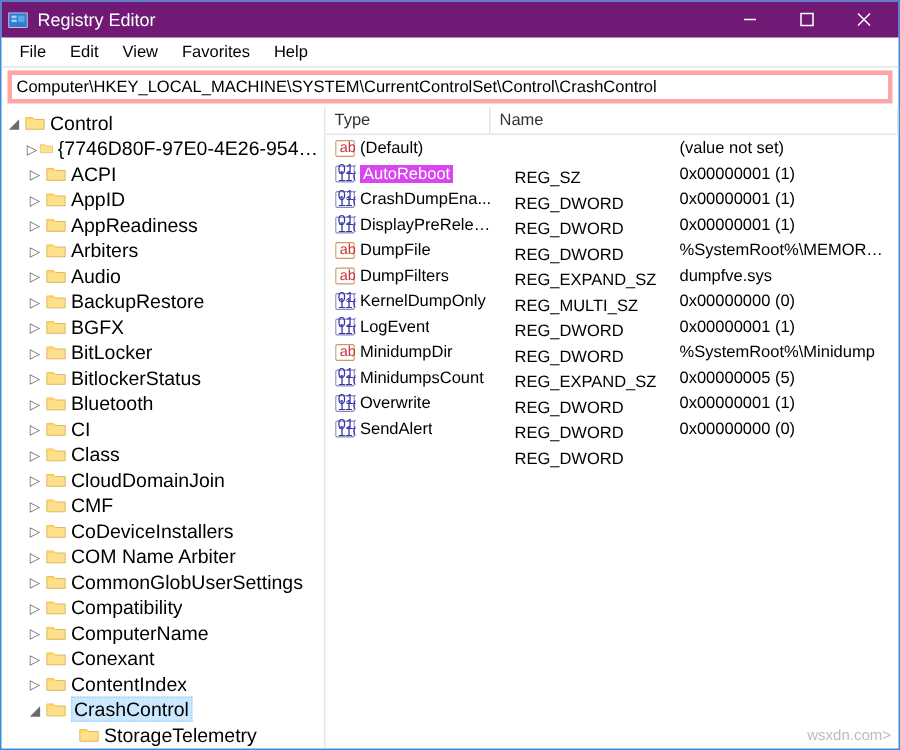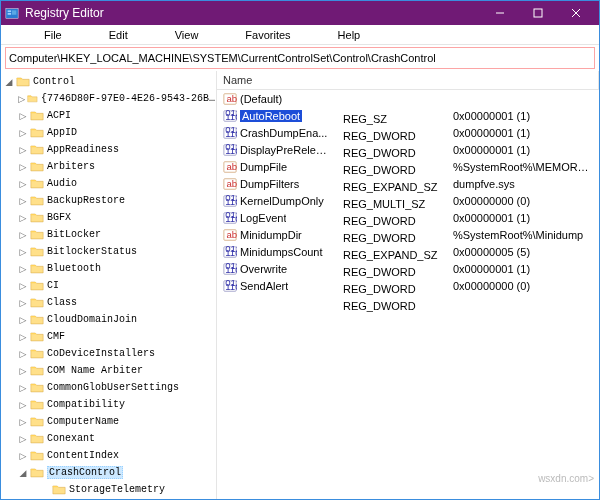--- a/index.html
+++ b/index.html
@@ -3,43 +3,43 @@
 <meta charset="utf-8">
 <style>
   * { box-sizing: border-box; margin: 0; padding: 0; font-family: "Segoe UI", Tahoma, sans-serif; font-size: 11px; }
   html, body { width: 600px; height: 500px; overflow: hidden; background: #fff; }
   .window { width: 600px; height: 500px; display: flex; flex-direction: column; border: 1px solid #3a8dde; }
   .titlebar { background: #701a75; color: #fff; height: 24px; display: flex; align-items: center; padding: 0 4px; }
   .titlebar .app-icon { width: 14px; height: 14px; margin-right: 6px; }
   .titlebar .title-text { flex: 1; font-size: 12px; }
   .titlebar .win-btn { width: 38px; height: 24px; display: flex; align-items: center; justify-content: center; color: #fff; }
   .menubar { height: 20px; display: flex; align-items: center; padding: 0 4px; border-bottom: 1px solid #e5e5e5; }
-  .menubar .menu-item { padding: 2px 8px; cursor: default; margin-left: 31px; }
-  .addressbar { height: 22px; border: 1px solid #fca5a5; margin: 2px 4px; display: flex; padding: 0 3px; }
+  .menubar .menu-item { padding: 2px 8px; cursor: default; }
+  .addressbar { height: 22px; border: 3px solid #fca5a5; margin: 2px 4px; display: flex; padding: 0 3px; }
   .addressbar input { border: none; flex: 1; outline: none; font-size: 11px; }
   .splitter-row { flex: 1; display: flex; overflow: hidden; }
   .tree { width: 216px; border-right: 1px solid #e5e5e5; overflow: auto; padding: 2px 0; }
   .tree-item { display: flex; align-items: center; height: 17px; cursor: default; white-space: nowrap; }
   .tree-item .expander { width: 12px; height: 12px; display: flex; align-items: center; justify-content: center; color: #6b6b6b; font-size: 9px; margin-right: 1px;}
   .tree-item .folder-icon { width: 14px; height: 13px; margin-right: 3px; }
-  .tree-item .label { font-size: 10px; overflow: hidden; text-overflow: ellipsis; font-family: Liberation Mono, monospace;}
+  .tree-item .label { font-size: 13px; overflow: hidden; text-overflow: ellipsis;}
   .tree-item.selected .label { background: #cce8ff; border: 1px dotted #99d1ff; padding: 0 1px; }
   .list { flex: 1; overflow: auto; }
   .list-header { display: flex; border-bottom: 1px solid #e5e5e5; position: sticky; top:0; background:#fff;}
   .list-header .col { padding: 3px 6px; border-right: 1px solid #e5e5e5; color: #333; font-weight: 400;}
   .col-name { width: 120px; } .col-type { width: 110px; } .col-data { flex: 1; }
   .list-row { display: flex; height: 17px; align-items: center; }
   .list-row .cell { padding: 0 6px; overflow: hidden; text-overflow: ellipsis; white-space: nowrap; }
   .list-row .cell.name-cell { width: 120px; display: flex; align-items: center; }
   .list-row .cell.type-cell { width: 110px; margin-top: 40px; }
   .list-row .cell.data-cell { flex: 1; }
   .val-icon { width: 14px; height: 14px; margin-right: 3px; flex-shrink:0;}
-  .list-row.selected .name-text { background: #1d4ed8; color: #fff; padding: 0 2px;}
+  .list-row.selected .name-text { background: #d946ef; color: #fff; padding: 0 2px;}
   .name-text { overflow: hidden; text-overflow: ellipsis; white-space: nowrap; }
-  .watermark { position: absolute; right: 6px; bottom: 16px; color: #bbb; font-size: 10px; pointer-events: none;}
+  .watermark { position: absolute; right: 6px; bottom: 4px; color: #bbb; font-size: 10px; pointer-events: none;}
 </style>
 </head>
 <body>
 
 <div class="window">
 
   <div class="titlebar">
     <svg class="app-icon" viewBox="0 0 16 16">
       <rect x="1" y="3" width="14" height="11" fill="#2b7cd3" stroke="#fff" stroke-width="0.5"></rect>
       <rect x="3" y="5" width="4" height="2" fill="#9ecfff"></rect>
@@ -276,32 +276,34 @@
           <svg class="folder-icon" viewBox="0 0 16 14">
             <path d="M1 3 L6 3 L7.5 4.5 L15 4.5 L15 12 L1 12 Z" fill="#ffe08a" stroke="#d6a947" stroke-width="0.6"></path>
             <path d="M1 3 L6 3 L7.5 4.5 L1 4.5 Z" fill="#ffd25a"></path>
           </svg>
           <span class="label">StorageTelemetry</span>
         </div>
         <div class="tree-item" style="padding-left:16px"></div>
       </div>
     <div class="list">
       <div class="list-header">
+        <div class="col col-type">Type</div>
         <div class="col col-data">Name</div>
       </div>
       <div id="list-body">
           <div class="list-row">
             <div class="cell name-cell">
               <svg class="val-icon" viewBox="0 0 16 16">
                 <rect x="1" y="2" width="14" height="12" rx="1" fill="#fff" stroke="#c96" stroke-width="0.8"></rect>
                 <text x="4" y="11" font-size="7" fill="#c33" font-family="Tahoma">ab</text>
               </svg>
               <span class="name-text">(Default)</span>
             </div>
             <div class="cell type-cell">REG_SZ</div>
+            <div class="cell data-cell">(value not set)</div>
           </div>
           <div class="list-row selected">
             <div class="cell name-cell">
               <svg class="val-icon" viewBox="0 0 16 16">
                 <rect x="1" y="2" width="14" height="12" rx="1" fill="#fff" stroke="#88b" stroke-width="0.8"></rect>
                 <text x="2.5" y="8" font-size="5" fill="#33a" font-family="Tahoma">011</text>
                 <text x="2.5" y="13" font-size="5" fill="#33a" font-family="Tahoma">110</text>
               </svg>
               <span class="name-text">AutoReboot</span>
             </div>

